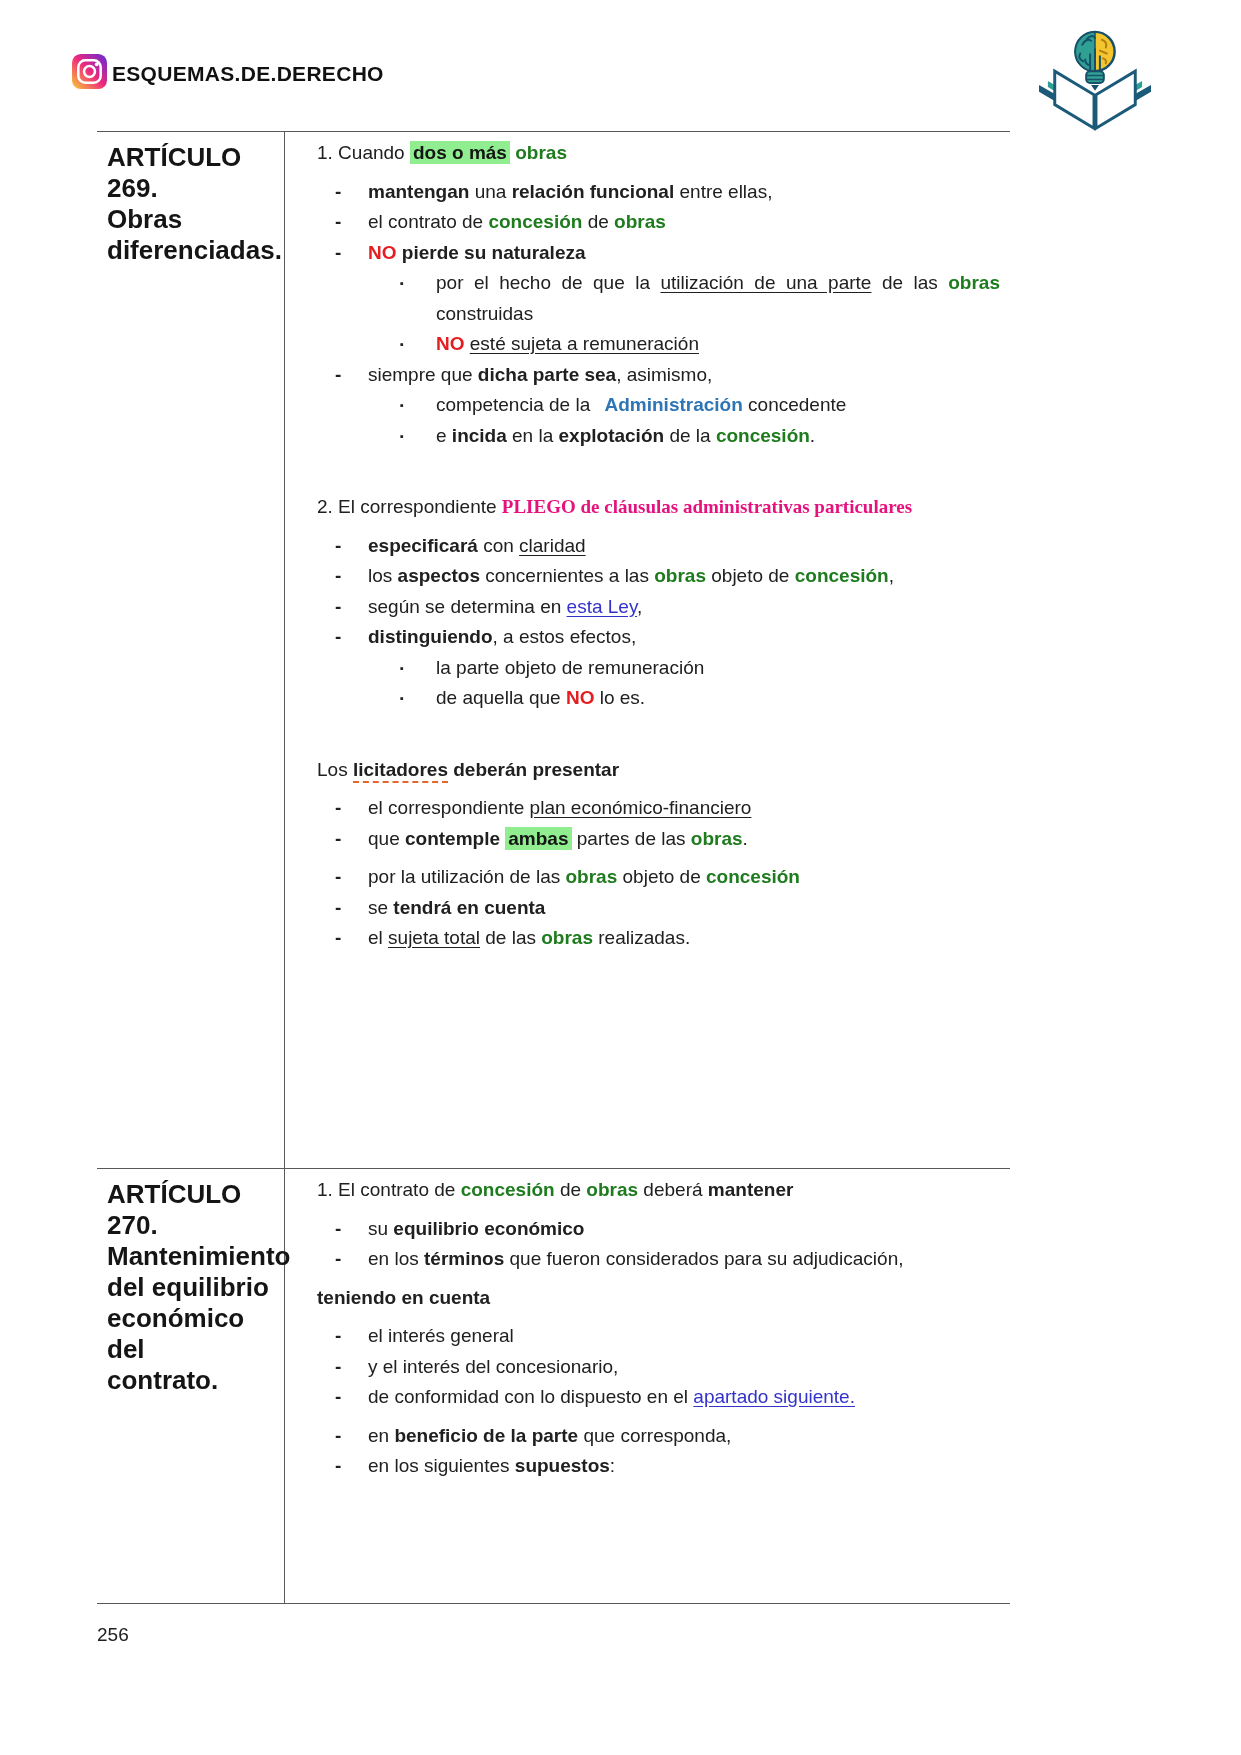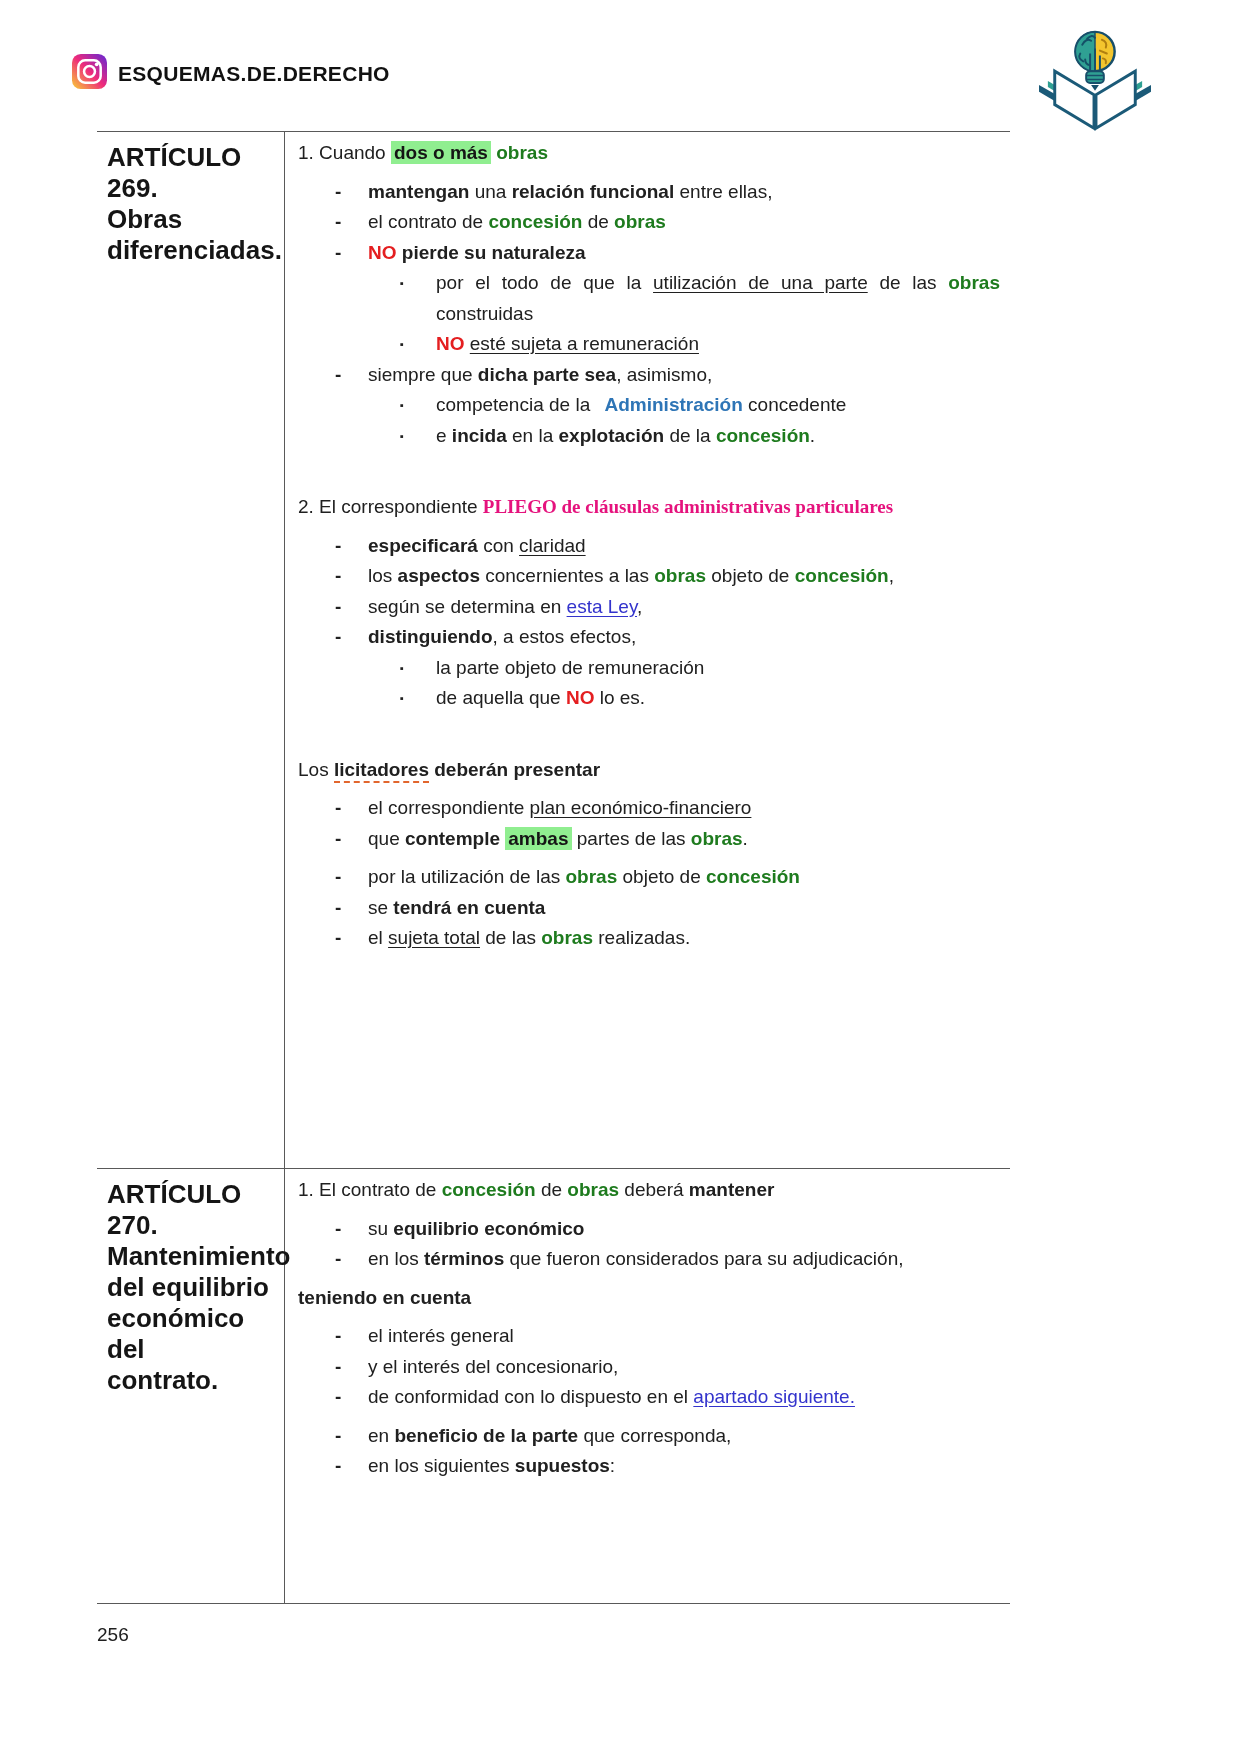--- a/index.html
+++ b/index.html
@@ -6,36 +6,36 @@
     --green:#1e7b1e; --red:#e41e20; --blue:#2e75b6; --pink:#e5127d;
     --link:#3333cc; --highlight:#90ee90; --border:#595959; --spell:#e2662d;
   }
   *{box-sizing:border-box;}
   html,body{margin:0;padding:0;}
   body{
     width:1241px;height:1755px;position:relative;background:#ffffff;
     font-family:"Liberation Sans", sans-serif;color:#202020;
   }
   
-  .page-header{position:absolute;left:72px;top:54px;display:flex;align-items:center;gap:11px;}
+  .page-header{position:absolute;left:72px;top:54px;display:flex;align-items:center;gap:5px;}
   .brand{font-weight:700;font-size:21px;letter-spacing:.3px;color:#111;}
   .logo{position:absolute;top:26px;right:82px;width:128px;height:110px;}
   
   .doc-table{
     position:absolute;left:97px;top:131px;width:913px;
     border-top:1.5px solid var(--border);
   }
   .t-row{display:flex;border-bottom:1.5px solid var(--border);}
   .row-0{min-height:1037px;}
   .row-1{min-height:435px;}
   .t-head{width:188px;flex:0 0 188px;border-right:1.5px solid var(--border);padding:10px 8px 0 10px;}
   .title-ln{font-weight:700;font-size:26px;line-height:31px;color:#151515;}
   .t-body{flex:1;padding:6px 10px 0 8px;}
   .ln{position:relative;font-size:19px;line-height:30.5px;}
-  .t-num,.t-plain{padding-left:5px;}
+  .t-num,.t-plain{padding-left:5px;margin-left:19px;}
   .t-dash{padding-left:75px;}
   .t-sq{padding-left:143px;}
   .mk{position:absolute;top:0;font-weight:700;}
   .t-dash .mk{left:42px;}
   .t-sq .mk{left:107px;font-size:11px;}
   .sp1{margin-top:8px;}
   .sp2{margin-top:41px;}
   .just{text-align:justify;}
   .seg-b{font-weight:700;}
   .seg-g{font-weight:700;color:var(--green);}
@@ -100,21 +100,21 @@
       <div class="t-head">
         <div class="title-ln">ARTÍCULO 269.</div>
         <div class="title-ln">Obras</div>
         <div class="title-ln">diferenciadas.</div>
       </div>
       <div class="t-body">
         <div class="ln t-num"><span class="seg">1. Cuando </span><span class="seg-hl">dos o más</span><span class="seg"> </span><span class="seg-g">obras</span></div>
         <div class="ln t-dash sp1"><span class="mk">-</span><span class="seg-b">mantengan</span><span class="seg"> una </span><span class="seg-b">relación funcional</span><span class="seg"> entre ellas,</span></div>
         <div class="ln t-dash"><span class="mk">-</span><span class="seg">el contrato de </span><span class="seg-g">concesión</span><span class="seg"> de </span><span class="seg-g">obras</span></div>
         <div class="ln t-dash"><span class="mk">-</span><span class="seg-r">NO</span><span class="seg"> </span><span class="seg-b">pierde su naturaleza</span></div>
-        <div class="ln t-sq just"><span class="mk">▪</span><span class="seg">por el todo de que la </span><span class="seg-u">utilización de una parte</span><span class="seg"> de las </span><span class="seg-g">obras</span><span class="seg"> construidas</span></div>
+        <div class="ln t-sq just"><span class="mk">▪</span><span class="seg">por el hecho de que la </span><span class="seg-u">utilización de una parte</span><span class="seg"> de las </span><span class="seg-g">obras</span><span class="seg"> construidas</span></div>
         <div class="ln t-sq"><span class="mk">▪</span><span class="seg-r">NO</span><span class="seg"> </span><span class="seg-u">esté sujeta a remuneración</span></div>
         <div class="ln t-dash"><span class="mk">-</span><span class="seg">siempre que </span><span class="seg-b">dicha parte sea</span><span class="seg">, asimismo,</span></div>
         <div class="ln t-sq"><span class="mk">▪</span><span class="seg">competencia de la </span><span class="seg-blu">Administración</span><span class="seg"> concedente</span></div>
         <div class="ln t-sq"><span class="mk">▪</span><span class="seg">e </span><span class="seg-b">incida</span><span class="seg"> en la </span><span class="seg-b">explotación</span><span class="seg"> de la </span><span class="seg-g">concesión</span><span class="seg">.</span></div>
         <div class="ln t-num sp2"><span class="seg">2. El correspondiente </span><span class="seg-pk">PLIEGO de cláusulas administrativas particulares</span></div>
         <div class="ln t-dash sp1"><span class="mk">-</span><span class="seg-b">especificará</span><span class="seg"> con </span><span class="seg-u">claridad</span></div>
         <div class="ln t-dash"><span class="mk">-</span><span class="seg">los </span><span class="seg-b">aspectos</span><span class="seg"> concernientes a las </span><span class="seg-g">obras</span><span class="seg"> objeto de </span><span class="seg-g">concesión</span><span class="seg">,</span></div>
         <div class="ln t-dash"><span class="mk">-</span><span class="seg">según se determina en </span><span class="seg-lnk">esta Ley</span><span class="seg">,</span></div>
         <div class="ln t-dash"><span class="mk">-</span><span class="seg-b">distinguiendo</span><span class="seg">, a estos efectos,</span></div>
         <div class="ln t-sq"><span class="mk">▪</span><span class="seg">la parte objeto de remuneración</span></div>

